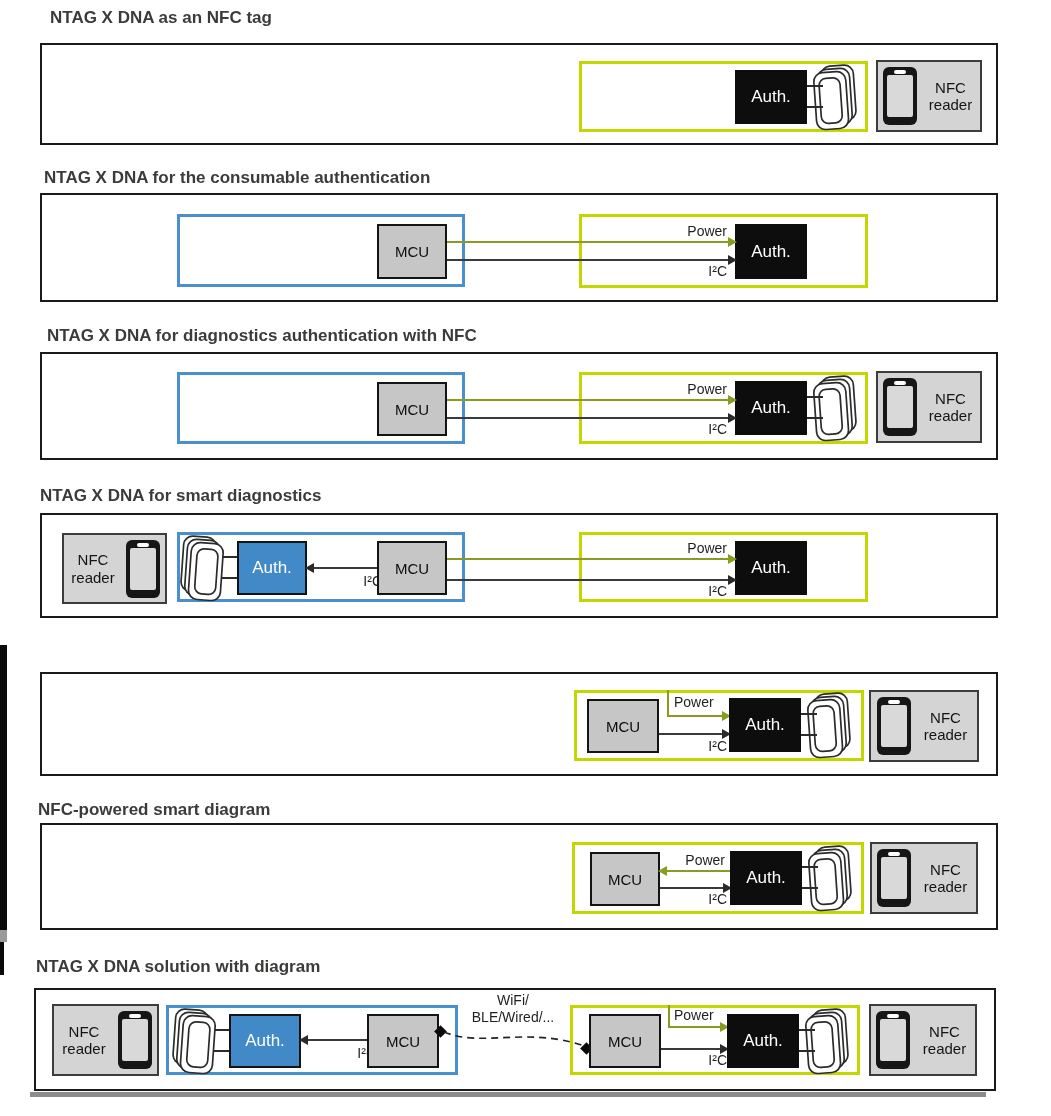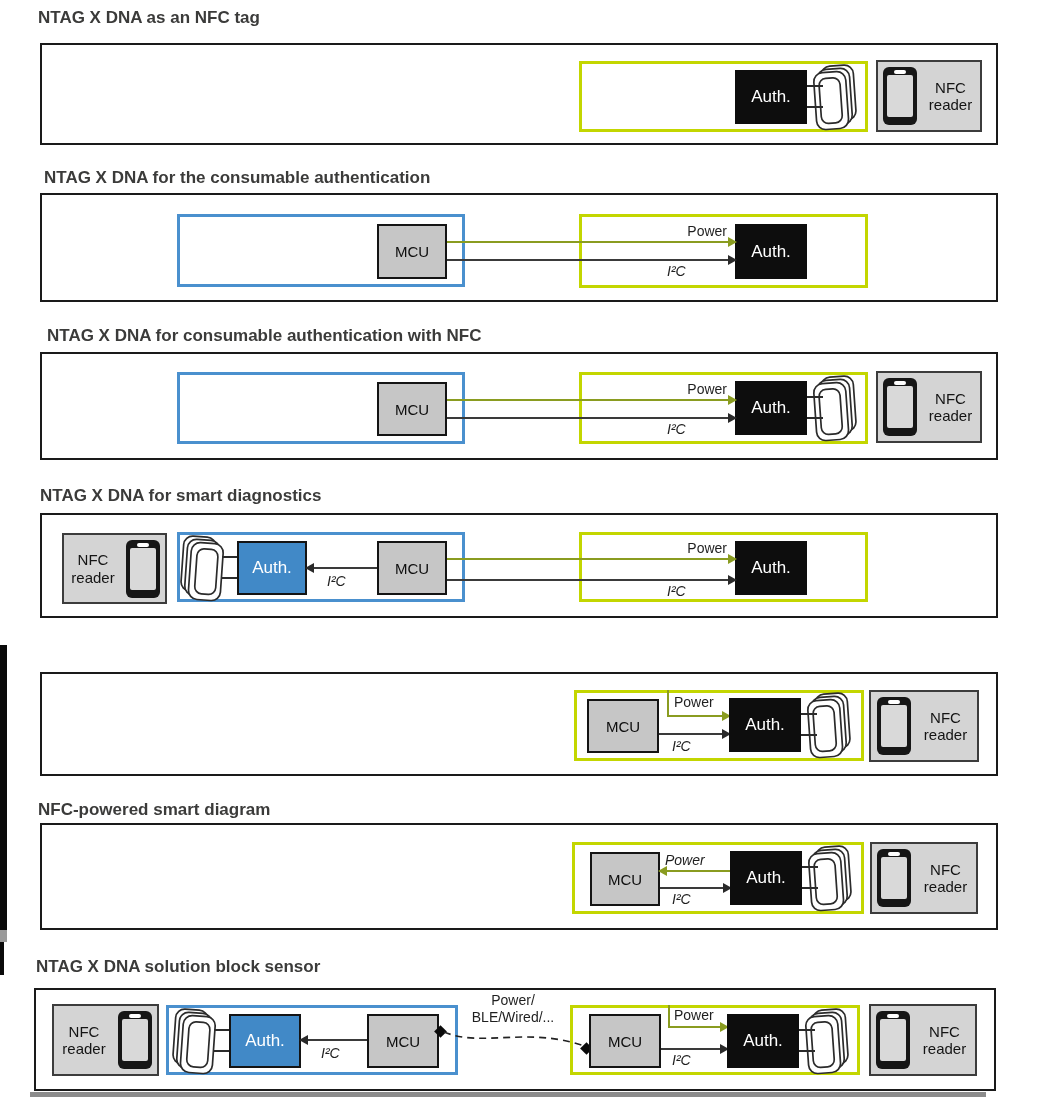--- a/index.html
+++ b/index.html
@@ -25,33 +25,33 @@
   .arrow::after{content:"";position:absolute;top:50%;transform:translateY(-50%);width:0;height:0;
                 border-top:5px solid transparent;border-bottom:5px solid transparent;}
   .arrow.to-r::after{right:-2px;border-left:9px solid #2a2a2a;}
   .arrow.to-l::after{left:-2px;border-right:9px solid #2a2a2a;}
   .arrow.olive.to-r::after{border-left-color:#8a9c20;}
   .arrow.olive.to-l::after{border-right-color:#8a9c20;}
   .vline{position:absolute;width:2px;background:#8a9c20;}
   .conn{position:absolute;height:2px;background:#2b2b2b;}
   .lab{position:absolute;font-size:14px;color:#1f1f1f;white-space:nowrap;}
   .lab.right{text-align:right;}
-  .lab.center{text-align:left;font-style:italic;}
+  .lab.center{text-align:right;}
   .antenna{position:absolute;}
   .antenna.flip{transform:scaleX(-1);}
   .diamond{position:absolute;width:9px;height:9px;background:#0b0b0b;transform:rotate(45deg);}
   .link-label{position:absolute;font-size:14px;color:#1f1f1f;text-align:center;line-height:1.2;}
   .bar{position:absolute;}
 </style>
 </head>
 <body>
 
 <div class="canvas">
 
-  <div class="sec-title" style="left:38px;top:8px">NTAG X DNA as an NFC tag</div>
+  <div class="sec-title" style="left:50px;top:8px">NTAG X DNA as an NFC tag</div>
   <div class="obox" style="left:40px;top:43px;width:958px;height:102px">
     <div class="gbox" style="left:537px;top:16px;width:289px;height:71px"></div>
     <div class="blk auth-k" style="left:693px;top:25px;width:72px;height:54px">
       <span>Auth.</span>
     </div>
     <svg class="antenna" style="left:763px;top:19px" width="54" height="68" viewBox="0 0 54 68">
       <g fill="#ffffff" stroke="#2b2b2b" stroke-width="1.7" transform="rotate(-4 27 34)">
         <rect x="18" y="2" width="32" height="55" rx="9"></rect>
           <rect x="14" y="5" width="32" height="56" rx="9"></rect>
         <rect x="10" y="8" width="32" height="57" rx="9"></rect>
@@ -78,21 +78,21 @@
     </div>
     <div class="blk auth-k" style="left:693px;top:29px;width:72px;height:55px">
       <span>Auth.</span>
     </div>
     <div class="arrow olive to-r" style="left:405px;top:46px;width:288px"></div>
     <div class="arrow dark to-r" style="left:405px;top:64px;width:288px"></div>
     <div class="lab right" style="left:597px;top:28px;width:88px">Power</div>
     <div class="lab center" style="left:625px;top:68px;width:60px">I²C</div>
   </div>
 
-  <div class="sec-title" style="left:47px;top:326px">NTAG X DNA for consumable authentication with NFC</div>
+  <div class="sec-title" style="left:47px;top:326px">NTAG X DNA for diagnostics authentication with NFC</div>
   <div class="obox" style="left:40px;top:352px;width:958px;height:108px">
     <div class="bbox" style="left:135px;top:18px;width:288px;height:72px"></div>
     <div class="gbox" style="left:537px;top:18px;width:289px;height:72px"></div>
     <div class="blk mcu" style="left:335px;top:28px;width:70px;height:54px">
       <span>MCU</span>
     </div>
     <div class="blk auth-k" style="left:693px;top:27px;width:72px;height:54px">
       <span>Auth.</span>
     </div>
     <div class="arrow olive to-r" style="left:405px;top:45px;width:288px"></div>
@@ -213,21 +213,21 @@
     <div class="conn" style="left:760px;top:62px;width:16px"></div>
     <div class="reader" style="left:828px;top:17px;width:108px;height:72px">
       <span class="phone">
           <span class="screen"></span>
           <span class="notch"></span>
         </span>
       <span class="reader-label">NFC reader</span>
     </div>
   </div>
 
-  <div class="sec-title" style="left:36px;top:957px">NTAG X DNA solution block sensor</div>
+  <div class="sec-title" style="left:36px;top:957px">NTAG X DNA solution with diagram</div>
   <div class="obox" style="left:34px;top:988px;width:962px;height:103px">
     <div class="reader" style="left:16px;top:14px;width:107px;height:72px">
       <span class="reader-label">NFC reader</span>
       <span class="phone">
           <span class="screen"></span>
           <span class="notch"></span>
         </span>
     </div>
     <div class="bbox" style="left:130px;top:15px;width:292px;height:70px"></div>
     <div class="gbox" style="left:534px;top:15px;width:290px;height:70px"></div>
@@ -248,21 +248,21 @@
     <div class="lab center" style="left:285px;top:55px;width:55px">I²C</div>
     <div class="blk mcu" style="left:331px;top:24px;width:72px;height:54px">
       <span>MCU</span>
     </div>
     <div class="diamond" style="left:400px;top:37px"></div>
     <svg style="position:absolute;left:406px;top:38px" width="144" height="26" viewBox="0 0 144 26">
       <path d="M2,4 C40,20 85,-2 142,18" fill="none" stroke="#222222" stroke-width="1.6" stroke-dasharray="7 5"></path>
     </svg>
     <div class="diamond" style="left:546px;top:54px"></div>
     <div class="link-label" style="left:397px;top:2px;width:160px">
-      <div>Power/</div>
+      <div>WiFi/</div>
       <div>BLE/Wired/...</div>
     </div>
     <div class="blk mcu" style="left:553px;top:24px;width:72px;height:54px">
       <span>MCU</span>
     </div>
     <div class="vline" style="left:632px;top:15px;height:22px"></div>
     <div class="arrow olive to-r" style="left:632px;top:36px;width:59px"></div>
     <div class="lab" style="left:638px;top:17px">Power</div>
     <div class="arrow dark to-r" style="left:625px;top:58px;width:66px"></div>
     <div class="lab center" style="left:636px;top:62px;width:55px">I²C</div>

